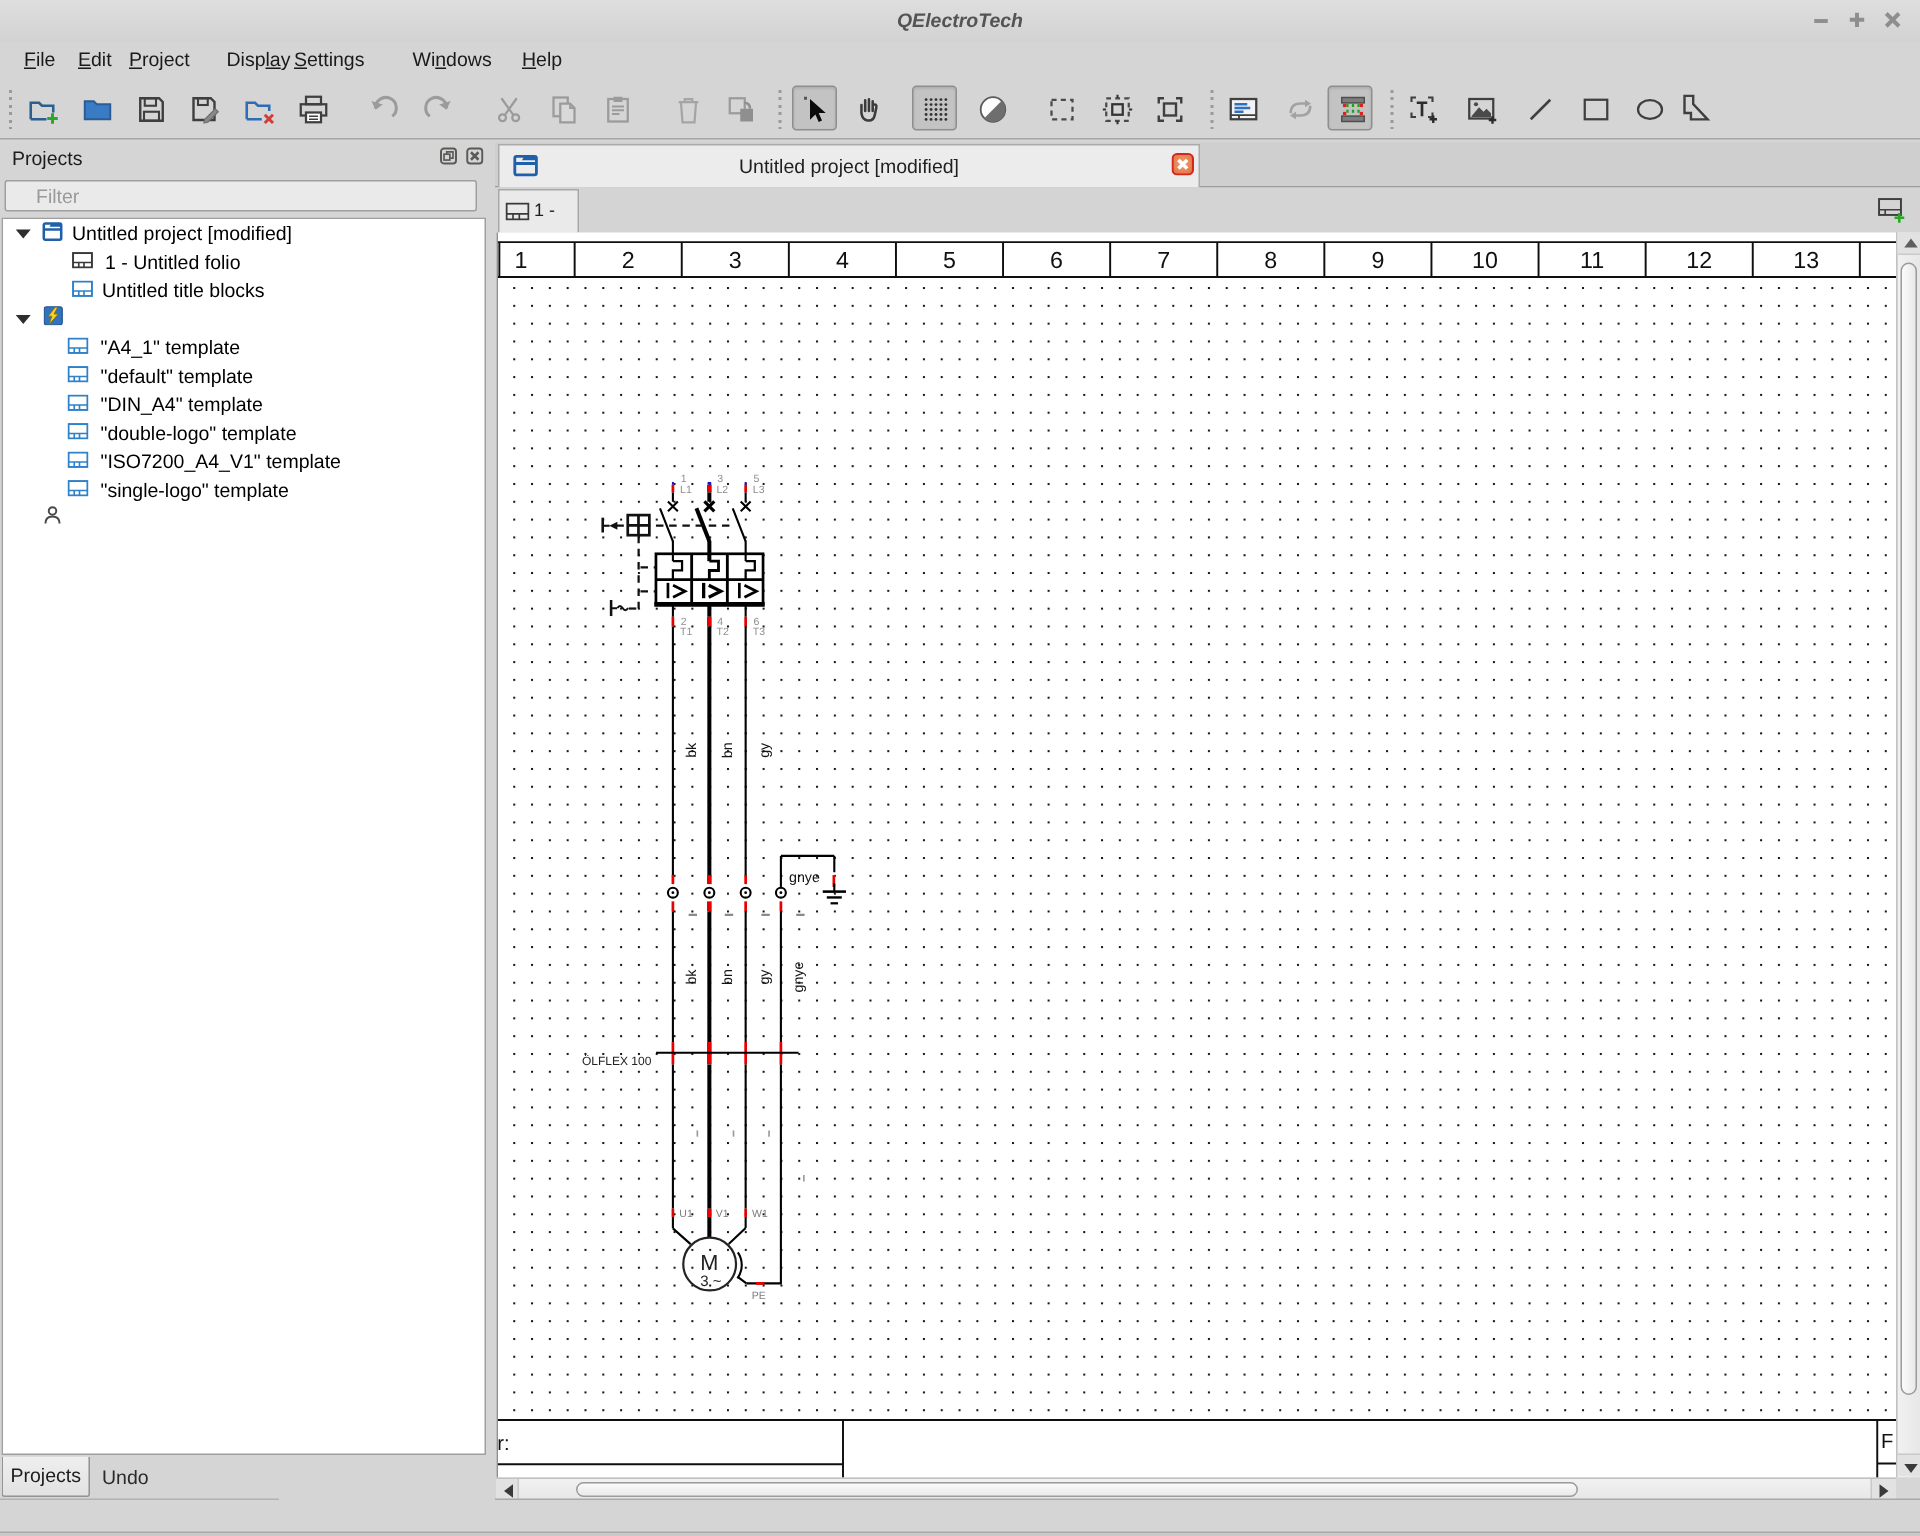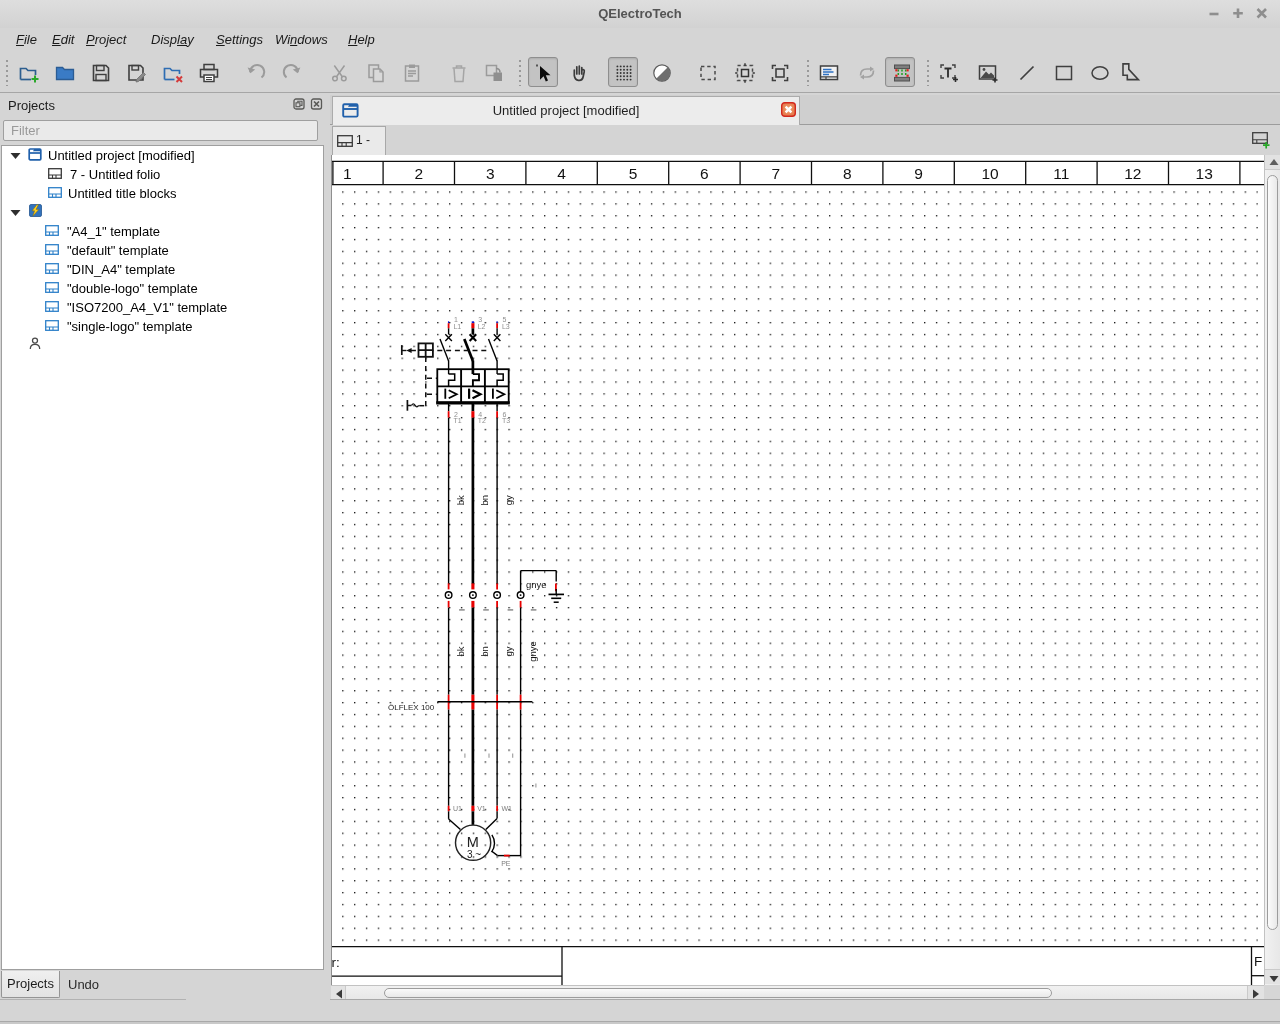--- a/index.html
+++ b/index.html
@@ -1,33 +1,33 @@
 <!DOCTYPE html>
 <html><head>
 <meta charset="utf-8">
 <style>
   * { margin:0; padding:0; box-sizing:border-box; }
   html,body { width:1280px; height:1024px; overflow:hidden; }
   body { font-family:"Liberation Sans", sans-serif; background:#d5d5d5; position:relative; }
   .abs { position:absolute; }
   
-  #titlebar { left:0; top:0; width:1280px; height:28px; background:linear-gradient(#dedede,#d2d2d2); }
+  #titlebar { left:0; top:0; width:1280px; height:28px; background:linear-gradient(#dedede,#d2d2d2);font-style:italic; }
   #title { width:100%; text-align:center; font-size:13px; font-weight:bold; color:#545454; line-height:28px; }
   #winbtns { right:8px; top:6px; }
-  #menubar { left:0; top:28px; width:1280px; height:24px; background:#d5d5d5;font-style:italic; }
+  #menubar { left:0; top:28px; width:1280px; height:24px; background:#d5d5d5; }
   .menu { position:absolute; top:0; height:24px; line-height:24px; font-size:13px; color:#1a1a1a; }
   #toolbar { left:0; top:52px; width:1280px; height:41px; background:#d5d5d5; border-bottom:1px solid #a6a6a6; }
   .tbtn { position:absolute; top:6px; width:30px; height:30px; border-radius:3px; }
   .tbtn.on { background:#c3c3c3; border:1px solid #8e8e8e; box-shadow:inset 0 1px 2px rgba(0,0,0,.12); }
   .sep { position:absolute; top:8px; width:2px; height:26px;
          background-image:repeating-linear-gradient(#9a9a9a 0 2px, transparent 2px 5px); }
   
   #dockhead { left:0; top:95px; width:330px; height:24px; }
   #docktitle { left:8px; top:0; font-size:13px; color:#1c1c1c; line-height:22px; }
-  #filter { left:3px; top:120px; width:315px; height:21px; background:#eaeaea; border:1px solid #9f9f9f; border-radius:2px; font-size:13px; color:#9a9a9a; padding-left:7px; line-height:19px; }
+  #filter { left:3px; top:120px; width:315px; height:21px; background:#eaeaea; border:1px solid #9f9f9f; border-radius:2px; font-size:13px; color:#9a9a9a; padding-left:20px; line-height:19px; }
   #tree { left:1px; top:145px; width:323px; height:825px; background:#ffffff; border:1px solid #9f9f9f; }
   .trow { position:absolute; left:0; width:320px; height:19px; font-size:13px; color:#000; line-height:19px; white-space:pre; }
   .tw { position:absolute; }
   #docktabs { left:0; top:970px; width:330px; height:30px; }
   #ptab { left:1px; top:1px; width:59px; height:27px; background:linear-gradient(#efefef,#e2e2e2); border:1px solid #949494; border-top:none; border-radius:0 0 2px 2px; text-align:center; font-size:13px; color:#1c1c1c; line-height:25px; }
   #utab { left:68px; top:1px; font-size:13px; color:#2a2a2a; line-height:27px;text-align:right; }
   
   #tabrow { left:330px; top:95px; width:950px; height:30px; background:#cfcfcf; border-bottom:1px solid #9c9c9c; }
   #projtab { left:2px; top:1px; width:468px; height:29px; background:#ececec; border:1px solid #ababab; border-bottom:none; }
   #projtab span { position:absolute; left:0; width:100%; text-align:center; font-size:13px; color:#1f1f1f; line-height:27px; }
@@ -51,21 +51,21 @@
 <svg class="abs" id="winbtns" width="64" height="14" viewBox="0 0 64 14">
   <path d="M1.5 8 H10.5" stroke="#8e8e8e" stroke-width="2.6" fill="none"></path>
   <path d="M30 2.5 V12 M25.2 7.2 H34.8" stroke="#8e8e8e" stroke-width="2.6" fill="none"></path>
   <path d="M49.5 3 L58 11.5 M58 3 L49.5 11.5" stroke="#8e8e8e" stroke-width="2.6" fill="none"></path>
 </svg>
 <div class="abs" id="menubar">
   <div class="menu" style="left:16px"><u>F</u>ile</div>
   <div class="menu" style="left:52px"><u>E</u>dit</div>
   <div class="menu" style="left:86px"><u>P</u>roject</div>
   <div class="menu" style="left:151px">Disp<u>la</u>y</div>
-  <div class="menu" style="left:216px"><u>S</u>ettings</div>
+  <div class="menu" style="left:196px"><u>S</u>ettings</div>
   <div class="menu" style="left:275px">Wi<u>n</u>dows</div>
   <div class="menu" style="left:348px"><u>H</u>elp</div>
 </div>
 <div class="abs" id="toolbar">
 <div class="sep" style="left:6px"></div>
 <div class="tbtn on" style="left:528px;top:5px"></div>
 <div class="tbtn on" style="left:608px;top:5px"></div>
 <div class="tbtn on" style="left:885px;top:5px"></div>
 <svg class="abs" style="left:18px;top:10px" width="22" height="22" viewBox="0 0 22 22">
       <path d="M2.5 17.5 V6.5 H8 L10 8.5 H17.5 V13" fill="none" stroke="#2c5e8f" stroke-width="1.7"></path>
@@ -247,21 +247,21 @@
 <svg class="tw" style="left:26px;top:1px" width="14" height="14" viewBox="0 0 14 14">
       <rect x="1.2" y="2" width="11.6" height="10.8" rx="1" fill="none" stroke="#2060ab" stroke-width="1.7"></rect>
       <path d="M6.2 2 L12.8 2 L12.8 4.2 L5 4.2 Z" fill="#2060ab"></path>
       <path d="M1.2 6 H12.8" stroke="#2060ab" stroke-width="1.7"></path>
     </svg>
 <div class="trow" style="top:0;left:46px">Untitled project [modified]</div>
 <svg class="tw" style="left:46px;top:22px" width="14" height="11" viewBox="0 0 14 11">
       <rect x="0.7" y="0.7" width="12.6" height="9.6" fill="none" stroke="#3a3a3a" stroke-width="1.3"></rect>
       <path d="M0.7 7 H13.3 M4.5 7 V10.3 M8 7 V10.3" stroke="#3a3a3a" stroke-width="1.1"></path>
     </svg>
-<div class="trow" style="top:19px;left:68px">7 - Untitled folio</div>
+<div class="trow" style="top:19px;left:68px">1 - Untitled folio</div>
 <svg class="tw" style="left:46px;top:41px" width="14" height="11" viewBox="0 0 14 11">
       <rect x="0.7" y="0.7" width="12.6" height="9.6" fill="none" stroke="#2f81c9" stroke-width="1.3"></rect>
       <path d="M0.7 7 H13.3 M4.5 7 V10.3 M8 7 V10.3" stroke="#2f81c9" stroke-width="1.1"></path>
     </svg>
 <div class="trow" style="top:38px;left:66px">Untitled title blocks</div>
 <svg class="tw" style="left:8px;top:63px" width="11" height="8" viewBox="0 0 11 8">
       <path d="M0.5 1 H10.5 L5.5 7 Z" fill="#2e2e2e"></path>
     </svg>
 <svg class="tw" style="left:27px;top:58px" width="13" height="13" viewBox="0 0 13 13">
       <rect x="0.5" y="0.5" width="12" height="12" rx="1.5" fill="#3273bd" stroke="#235591" stroke-width="0.8"></rect>

